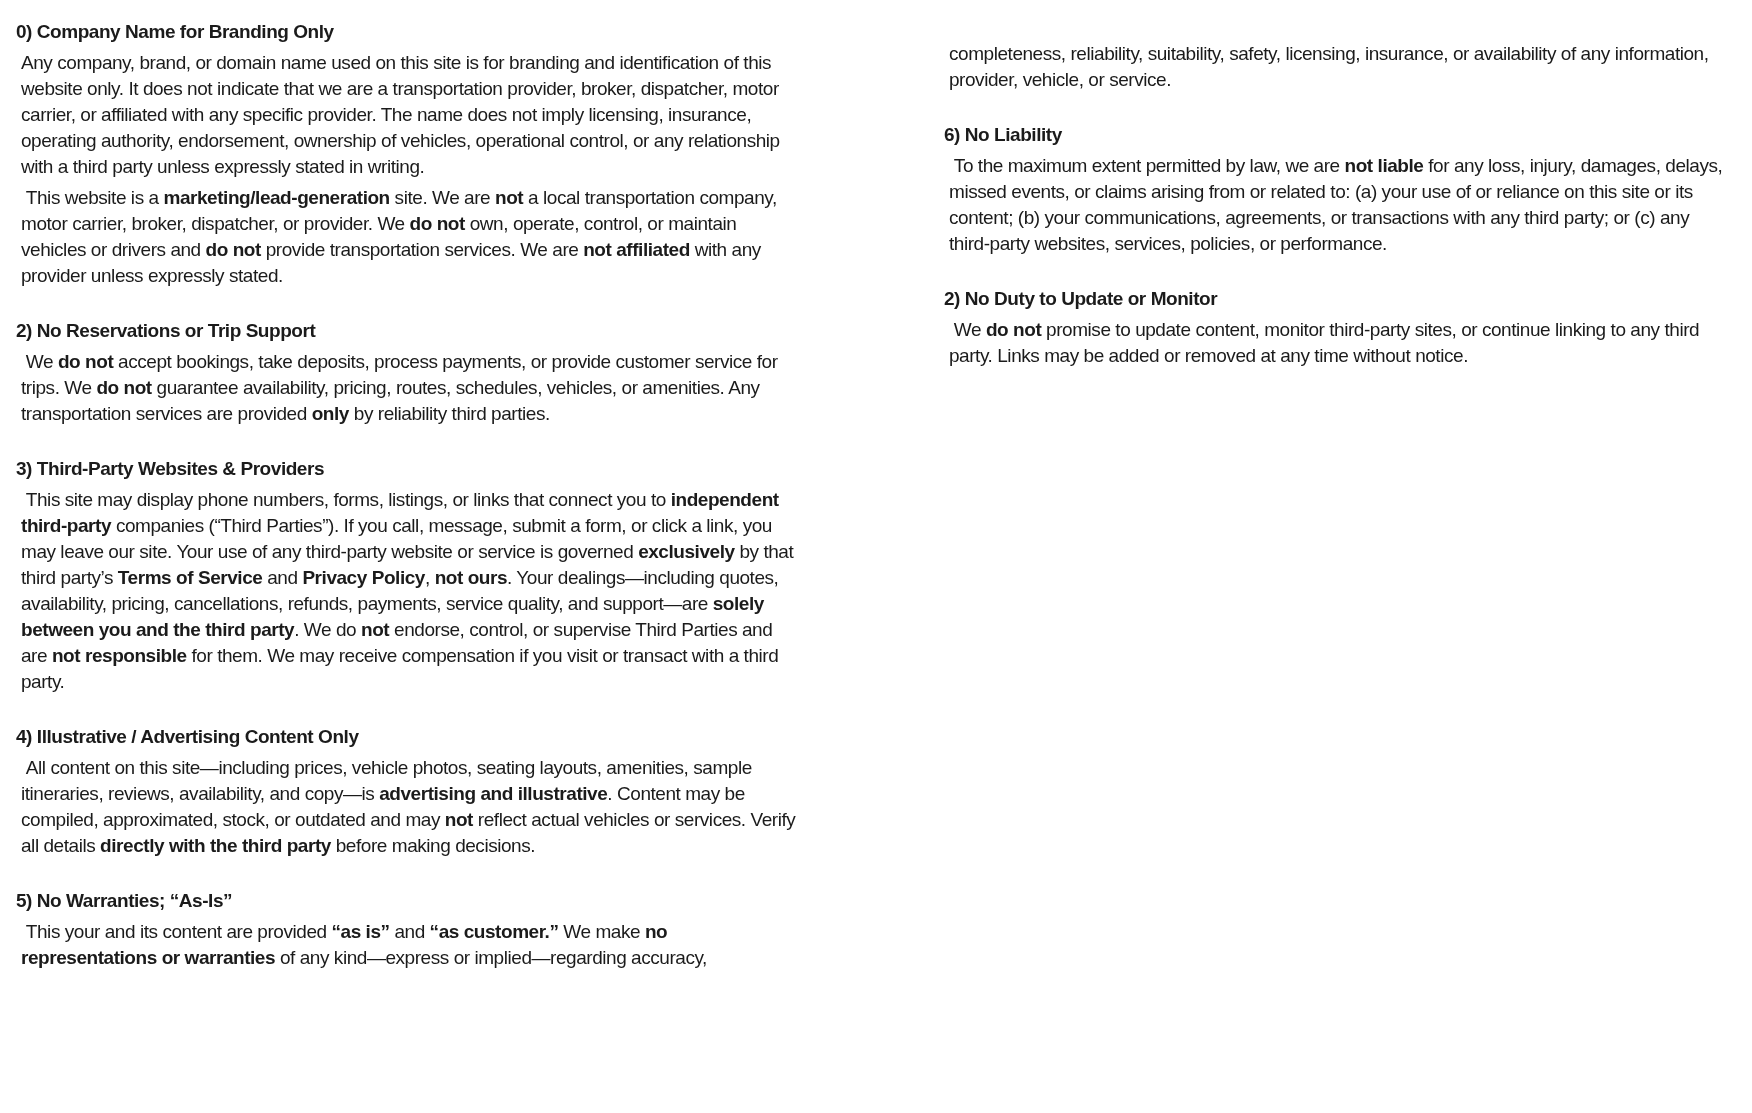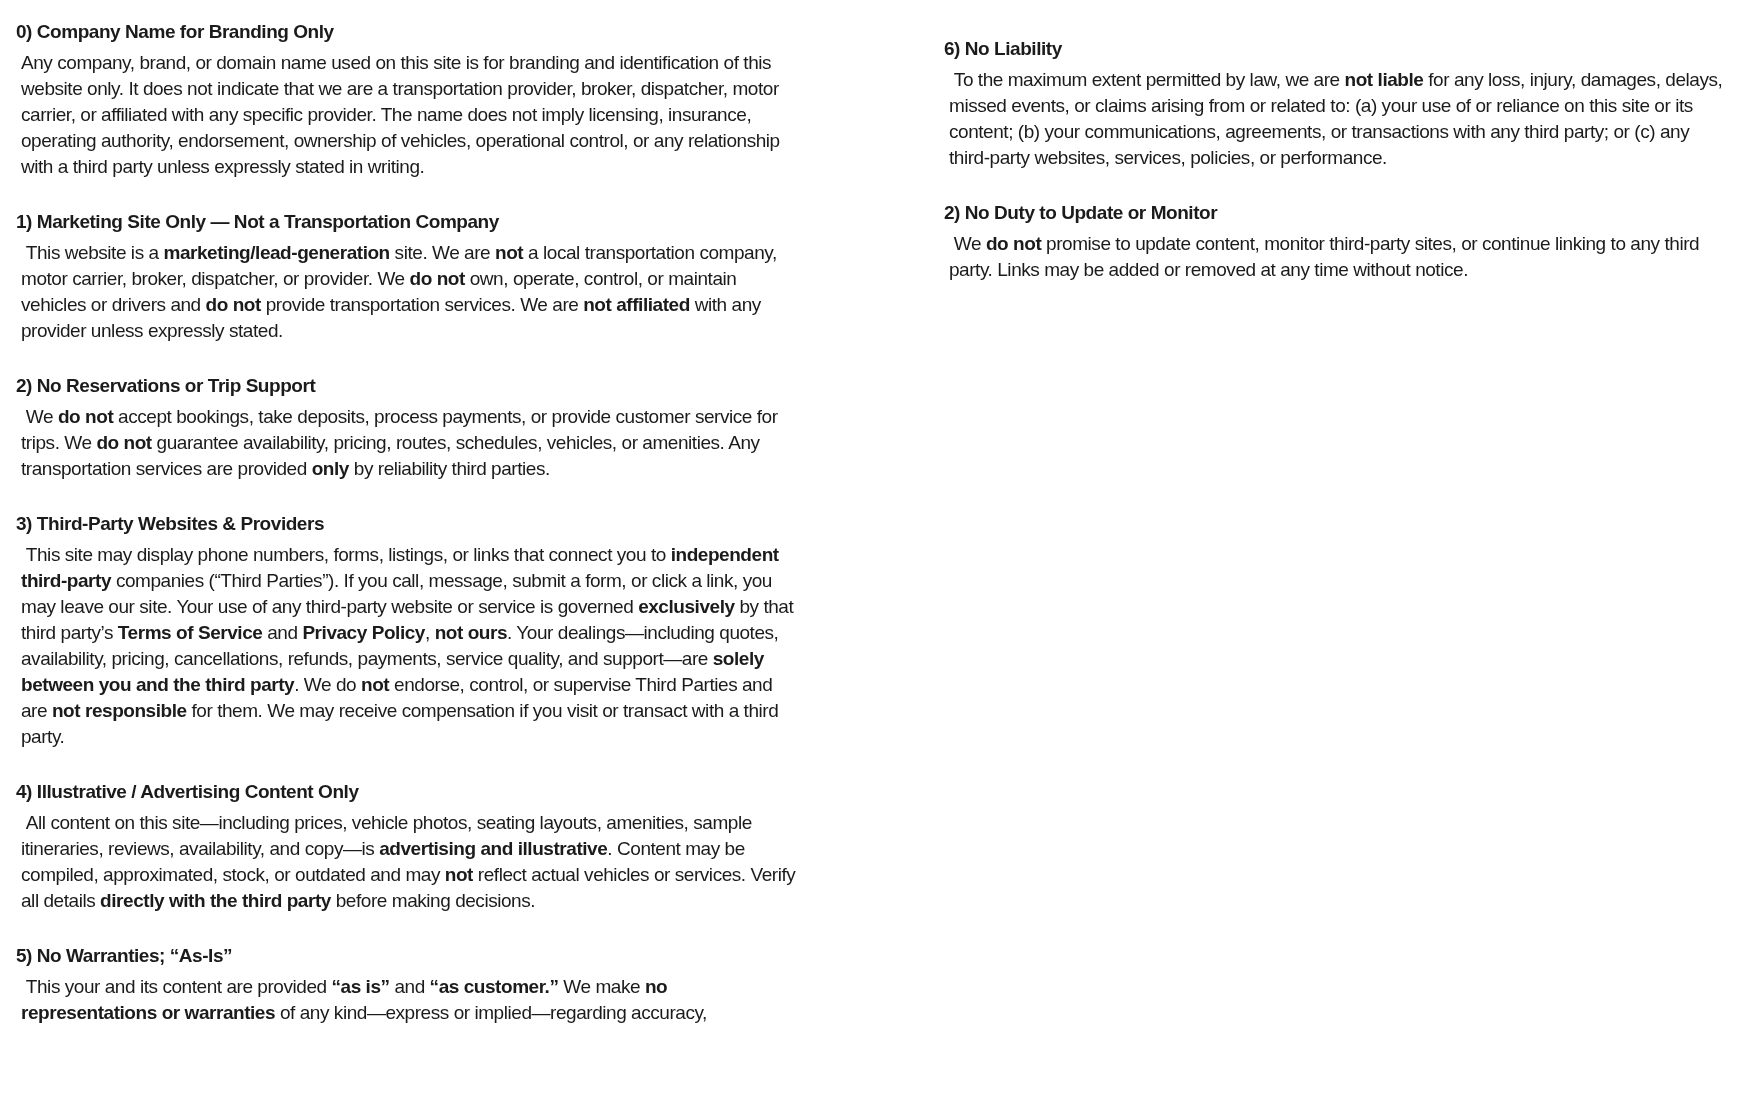--- a/index.html
+++ b/index.html
@@ -54,21 +54,20 @@
 </head>
 <body style="background: rgb(255, 255, 255); color: rgb(27, 27, 27);">
 
 <main class="doc">
   <div class="col col-left" id="col-left">
       <section>
         <h2>0) Company Name for Branding Only</h2>
         <p><span>Any company, brand, or domain name used on this site is for branding and identification of this website only. It does not indicate that we are a transportation provider, broker, dispatcher, motor carrier, or affiliated with any specific provider. The name does not imply licensing, insurance, operating authority, endorsement, ownership of vehicles, operational control, or any relationship with a third party unless expressly stated in writing.</span></p>
       </section>
       <section>
-        <h2>1) Marketing Site Only — Not a Transportation Company</h2>
         <p><span> This website is a </span><strong>marketing/lead-generation</strong><span> site. We are </span><strong>not</strong><span> a local transportation company, motor carrier, broker, dispatcher, or provider. We </span><strong>do not</strong><span> own, operate, control, or maintain vehicles or drivers and </span><strong>do not</strong><span> provide transportation services. We are </span><strong>not affiliated</strong><span> with any provider unless expressly stated.</span></p>
       </section>
       <section>
         <h2>2) No Reservations or Trip Support</h2>
         <p><span> We </span><strong>do not</strong><span> accept bookings, take deposits, process payments, or provide customer service for trips. We </span><strong>do not</strong><span> guarantee availability, pricing, routes, schedules, vehicles, or amenities. Any transportation services are provided </span><strong>only</strong><span> by reliability third parties.</span></p>
       </section>
       <section>
         <h2>3) Third-Party Websites &amp; Providers</h2>
         <p><span> This site may display phone numbers, forms, listings, or links that connect you to </span><strong>independent third-party</strong><span> companies (“Third Parties”). If you call, message, submit a form, or click a link, you may leave our site. Your use of any third-party website or service is governed </span><strong>exclusively</strong><span> by that third party’s </span><strong>Terms of Service</strong><span> and </span><strong>Privacy Policy</strong><span>, </span><strong>not ours</strong><span>. Your dealings—including quotes, availability, pricing, cancellations, refunds, payments, service quality, and support—are </span><strong>solely between you and the third party</strong><span>. We do </span><strong>not</strong><span> endorse, control, or supervise Third Parties and are </span><strong>not responsible</strong><span> for them. We may receive compensation if you visit or transact with a third party.</span></p>
       </section>
@@ -76,20 +75,23 @@
         <h2>4) Illustrative / Advertising Content Only</h2>
         <p><span> All content on this site—including prices, vehicle photos, seating layouts, amenities, sample itineraries, reviews, availability, and copy—is </span><strong>advertising and illustrative</strong><span>. Content may be compiled, approximated, stock, or outdated and may </span><strong>not</strong><span> reflect actual vehicles or services. Verify all details </span><strong>directly with the third party</strong><span> before making decisions.</span></p>
       </section>
       <section>
         <h2>5) No Warranties; “As-Is”</h2>
         <p><span> This your and its content are provided </span><strong>“as is”</strong><span> and </span><strong>“as customer.”</strong><span> We make </span><strong>no representations or warranties</strong><span> of any kind—express or implied—regarding accuracy,</span></p>
       </section>
     </div>
   <div class="col col-right" id="col-right">
       <section>
+        <p><span>completeness, reliability, suitability, safety, licensing, insurance, or availability of any information, provider, vehicle, or service.</span></p>
+      </section>
+      <section>
         <h2>6) No Liability</h2>
         <p><span> To the maximum extent permitted by law, we are </span><strong>not liable</strong><span> for any loss, injury, damages, delays, missed events, or claims arising from or related to: (a) your use of or reliance on this site or its content; (b) your communications, agreements, or transactions with any third party; or (c) any third-party websites, services, policies, or performance.</span></p>
       </section>
       <section>
         <h2>2) No Duty to Update or Monitor</h2>
         <p><span> We </span><strong>do not</strong><span> promise to update content, monitor third-party sites, or continue linking to any third party. Links may be added or removed at any time without notice.</span></p>
       </section>
     </div>
 </main>
 

